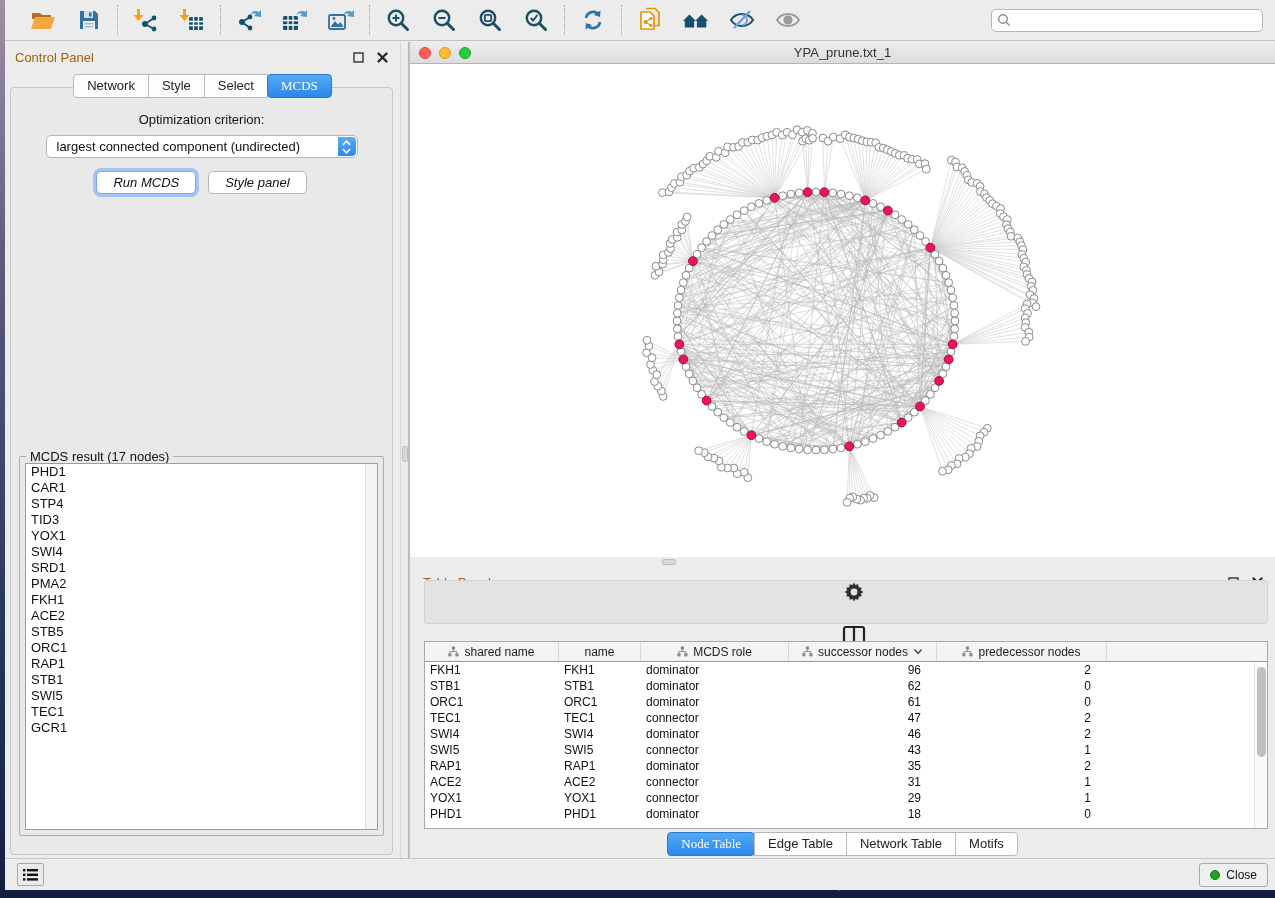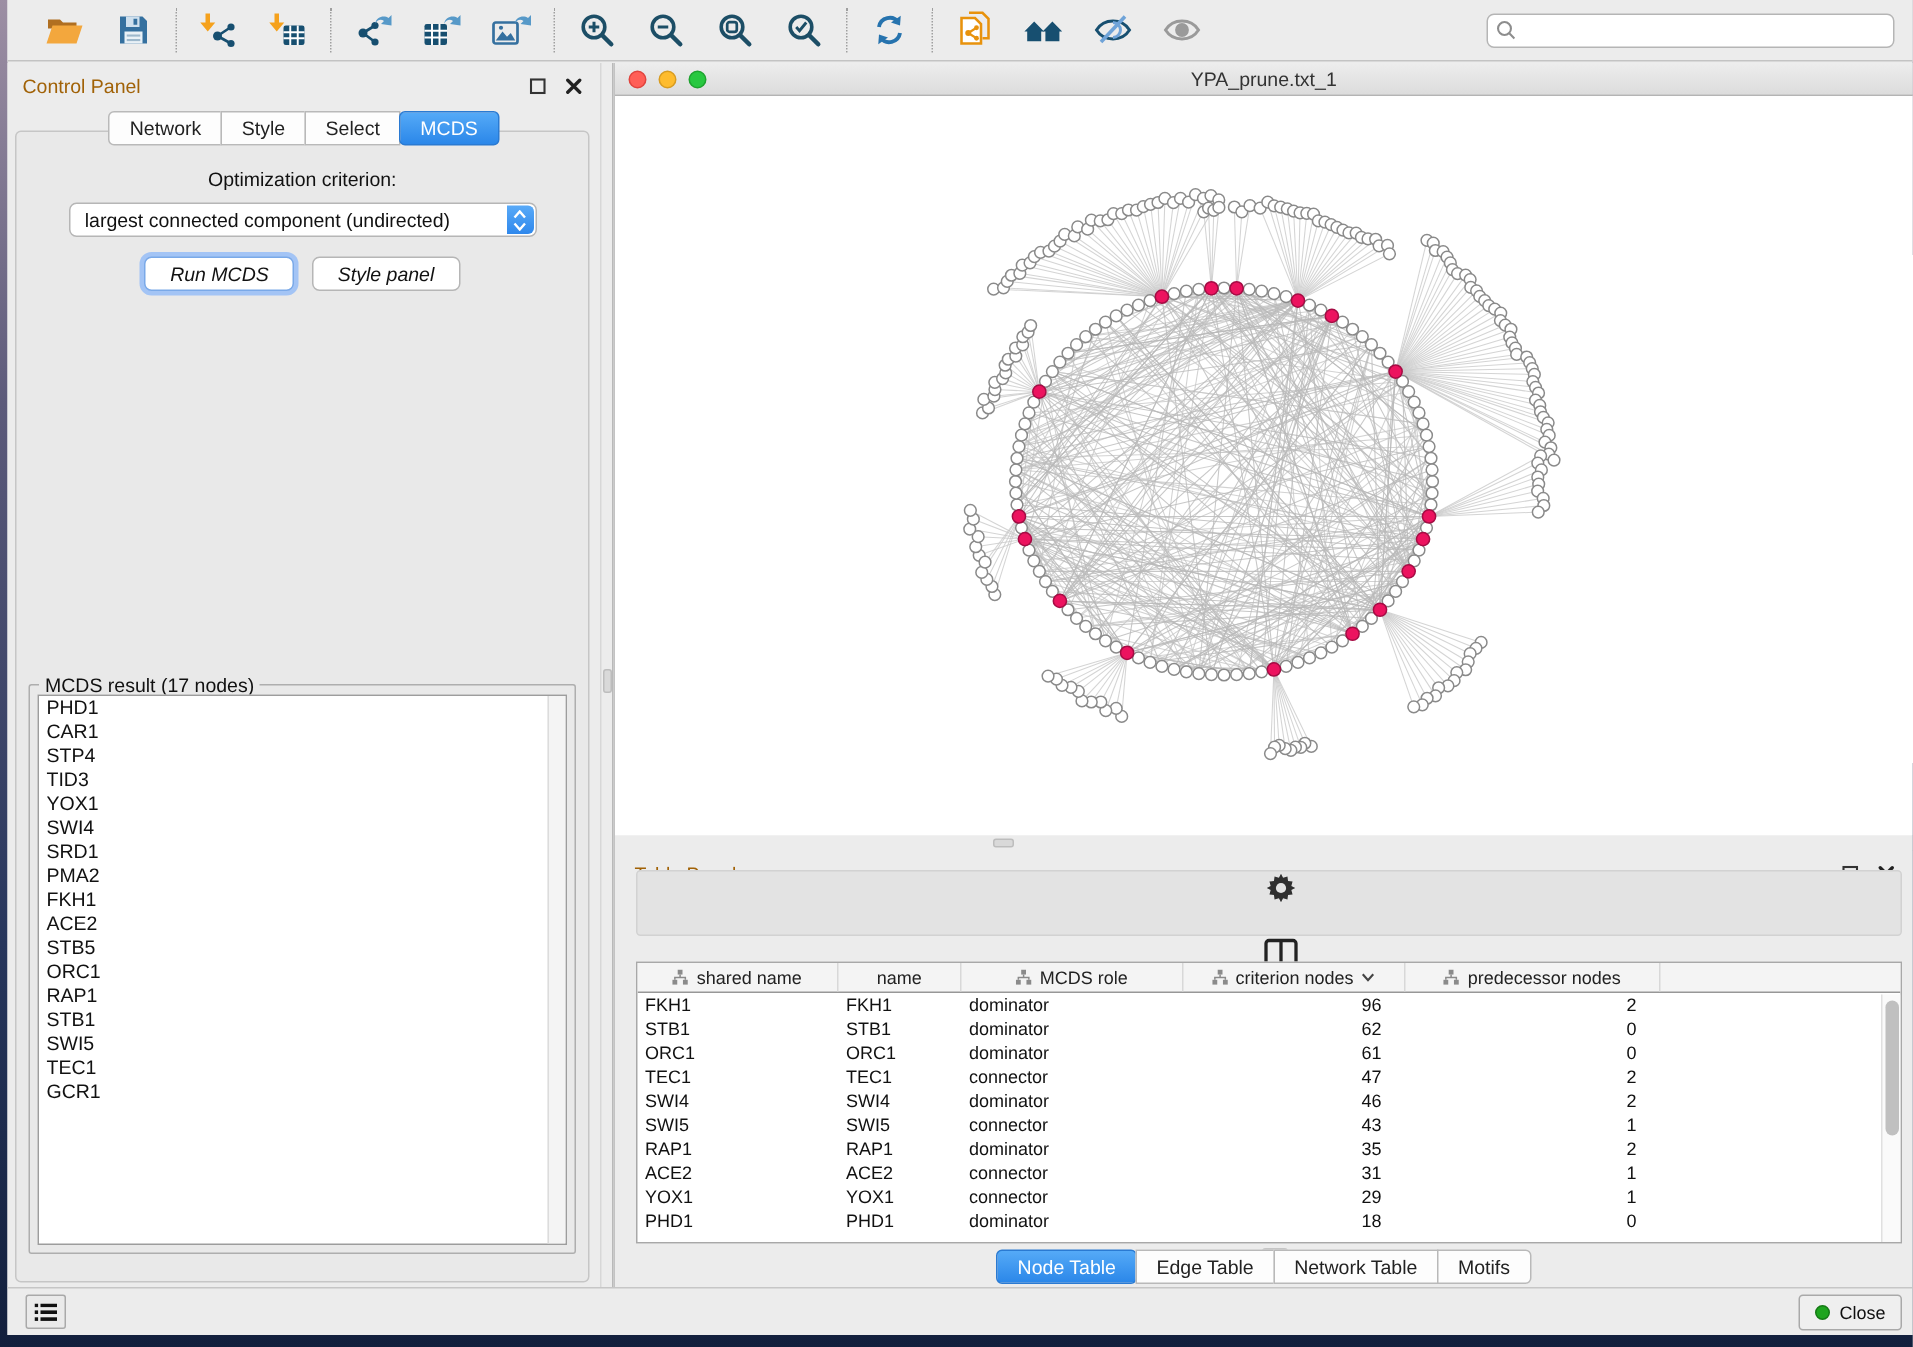--- a/index.html
+++ b/index.html
@@ -27,21 +27,21 @@
   .panel-head .spacer { flex:1; }
   .mini-ico { width:16px; height:16px; display:flex; align-items:center; justify-content:center;
     margin-left:8px; cursor:pointer; color:#222; font-size:12px; }
   .tabs-row { display:flex; justify-content:center; margin-top:6px; position:relative; z-index:2; }
   .seg { display:inline-flex; }
   .seg .tab { padding:3px 13px; font-size:13px; background:#fdfdfd; border:1px solid #b9b9b9;
     margin-left:-1px; color:#222; cursor:pointer; }
   .seg .tab:first-child { border-radius:4px 0 0 4px; margin-left:0; }
   .seg .tab:last-child { border-radius:0 4px 4px 0; }
   .seg .tab.active { background:linear-gradient(180deg,#55aaf7,#2b87e9); border-color:#2a7ad2;
-    color:#fff; border-radius:4px; }
+    color:#fff; border-radius:4px;font-family:Liberation Serif, serif; }
   .cp-body { position:absolute; left:5px; right:7px; top:45px; bottom:3px; background:#e9e9e9;
     border:1px solid #c6c6c6; border-radius:4px; }
   .opt-label { text-align:center; font-size:13px; color:#111; margin-top:24px; }
   .select { position:relative; margin:8px auto 0 auto; width:312px; height:23px; background:#fff;
     border:1px solid #b6b6b6; border-radius:5px; font-size:13px; color:#111;
     display:flex; align-items:center; padding-left:10px; cursor:pointer; }
   .select .stepper { position:absolute; right:1px; top:1px; bottom:1px; width:18px;
     background:linear-gradient(180deg,#59aaf8,#2f88ec); border-radius:0 4px 4px 0;
     display:flex; flex-direction:column; align-items:center; justify-content:center; gap:2px; }
   .btn-row { display:flex; justify-content:center; gap:12px; margin-top:13px; }
@@ -1272,21 +1272,21 @@
               </svg>
               <span>MCDS role</span>
             </div>
             <div class="th" style="width: 148px;">
               <svg width="11" height="11" viewBox="0 0 11 11">
                 <rect x="3.8" y="0.5" width="3.2" height="3.2" fill="#8a8a8a"></rect>
                 <rect x="0.3" y="7.2" width="3.2" height="3.2" fill="#8a8a8a"></rect>
                 <rect x="7.3" y="7.2" width="3.2" height="3.2" fill="#8a8a8a"></rect>
                 <path d="M5.4 3.7 V5.6 M1.9 7.2 V5.6 H8.9 V7.2" fill="none" stroke="#8a8a8a" stroke-width="1"></path>
               </svg>
-              <span>criterion nodes</span>
+              <span>successor nodes</span>
               <svg width="10" height="7" viewBox="0 0 10 7">
                 <path d="M1.5 1.5 L5 5.5 L8.5 1.5" fill="none" stroke="#444" stroke-width="1.4"></path>
               </svg>
             </div>
             <div class="th" style="width: 170px;">
               <svg width="11" height="11" viewBox="0 0 11 11">
                 <rect x="3.8" y="0.5" width="3.2" height="3.2" fill="#8a8a8a"></rect>
                 <rect x="0.3" y="7.2" width="3.2" height="3.2" fill="#8a8a8a"></rect>
                 <rect x="7.3" y="7.2" width="3.2" height="3.2" fill="#8a8a8a"></rect>
                 <path d="M5.4 3.7 V5.6 M1.9 7.2 V5.6 H8.9 V7.2" fill="none" stroke="#8a8a8a" stroke-width="1"></path>

